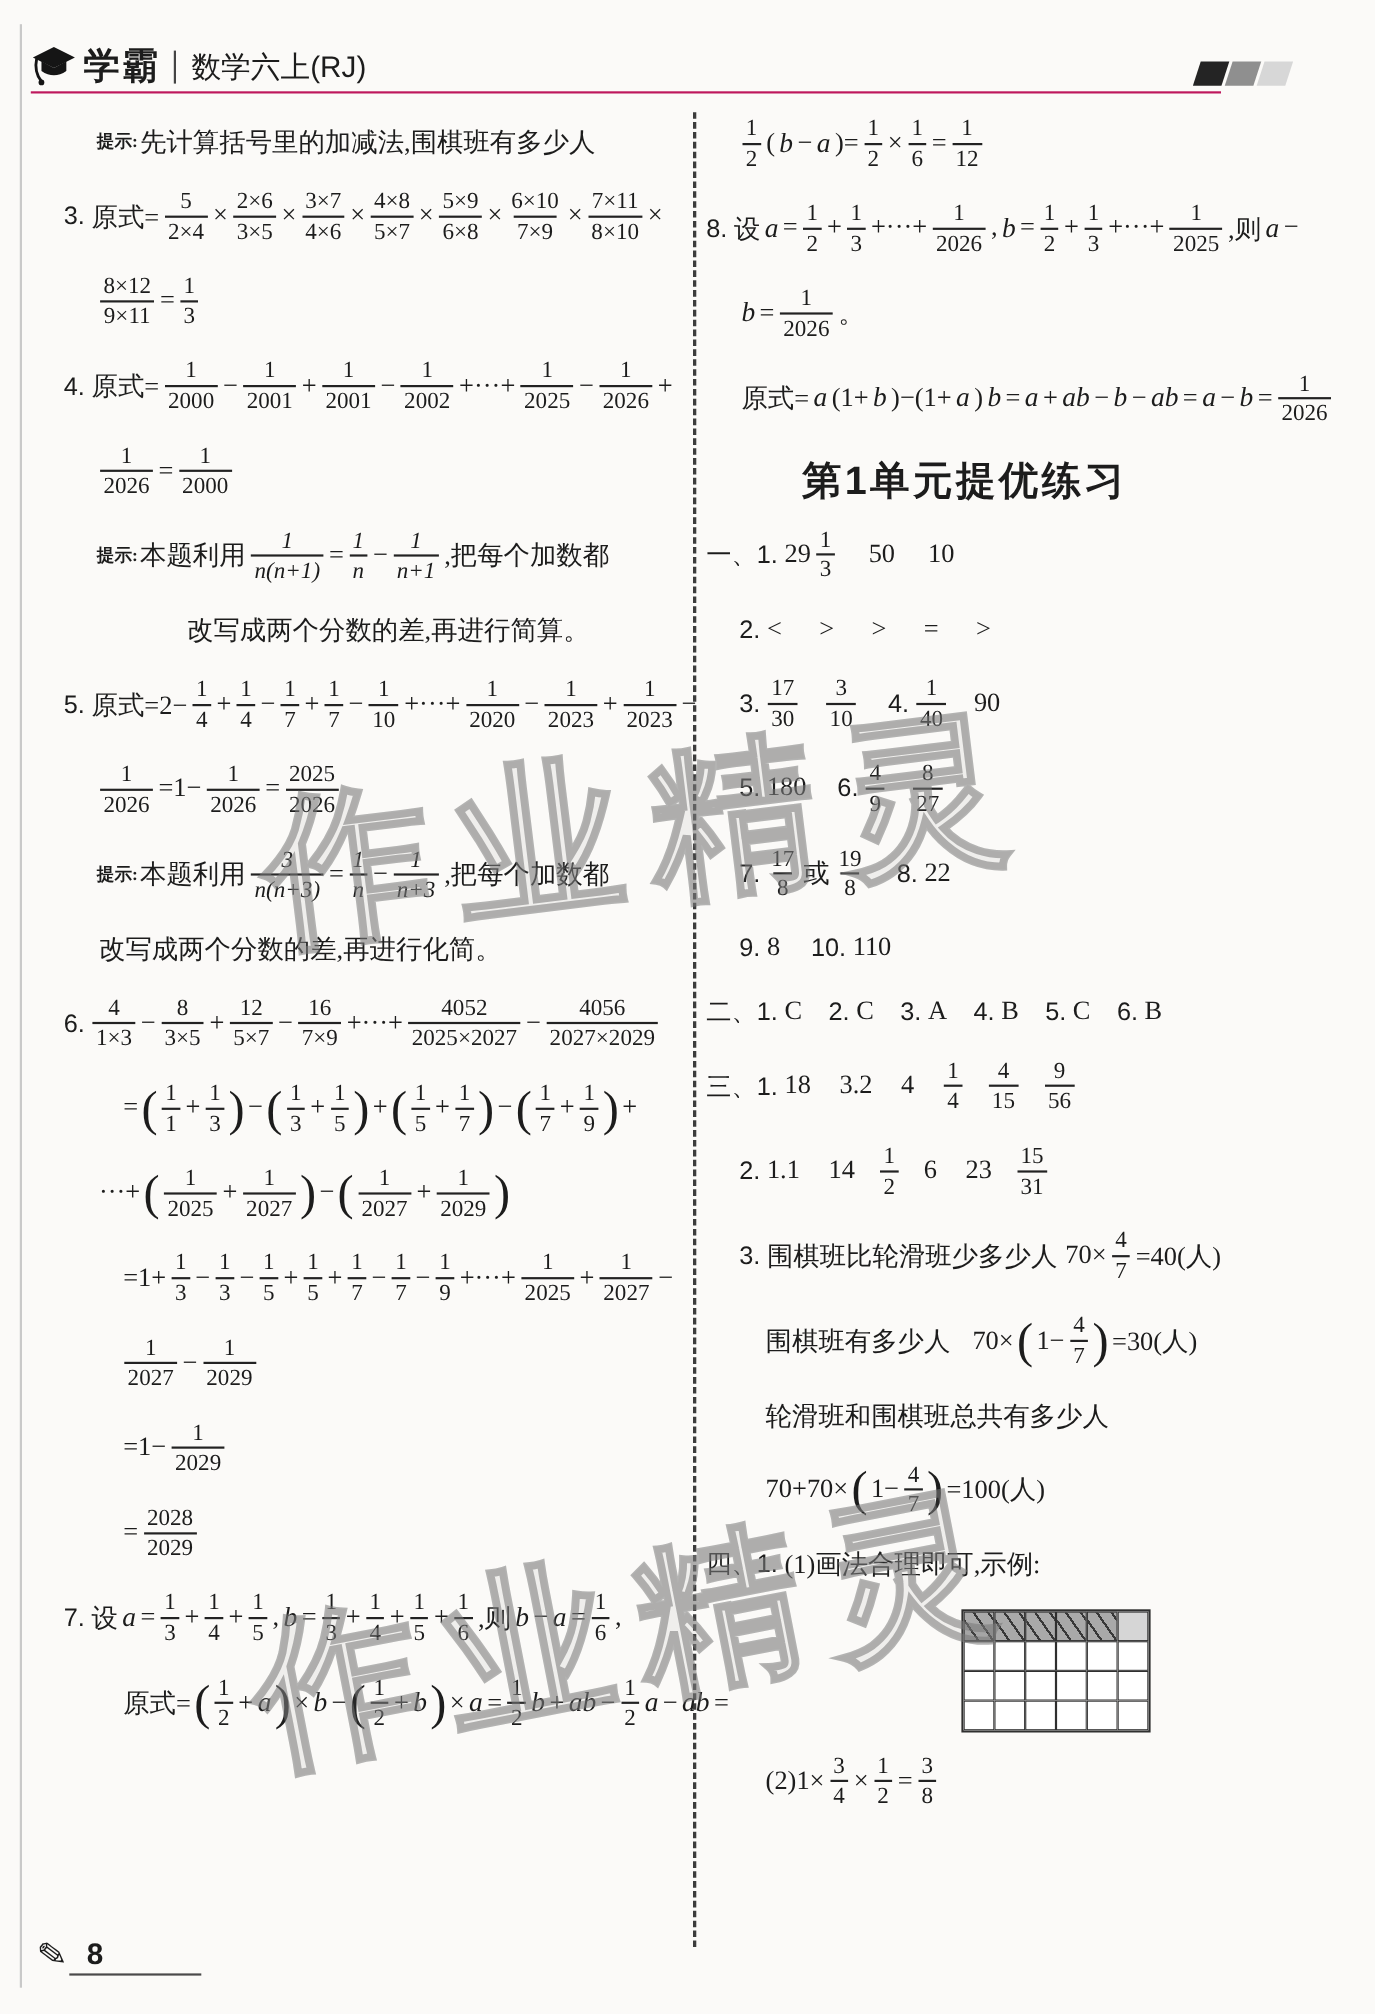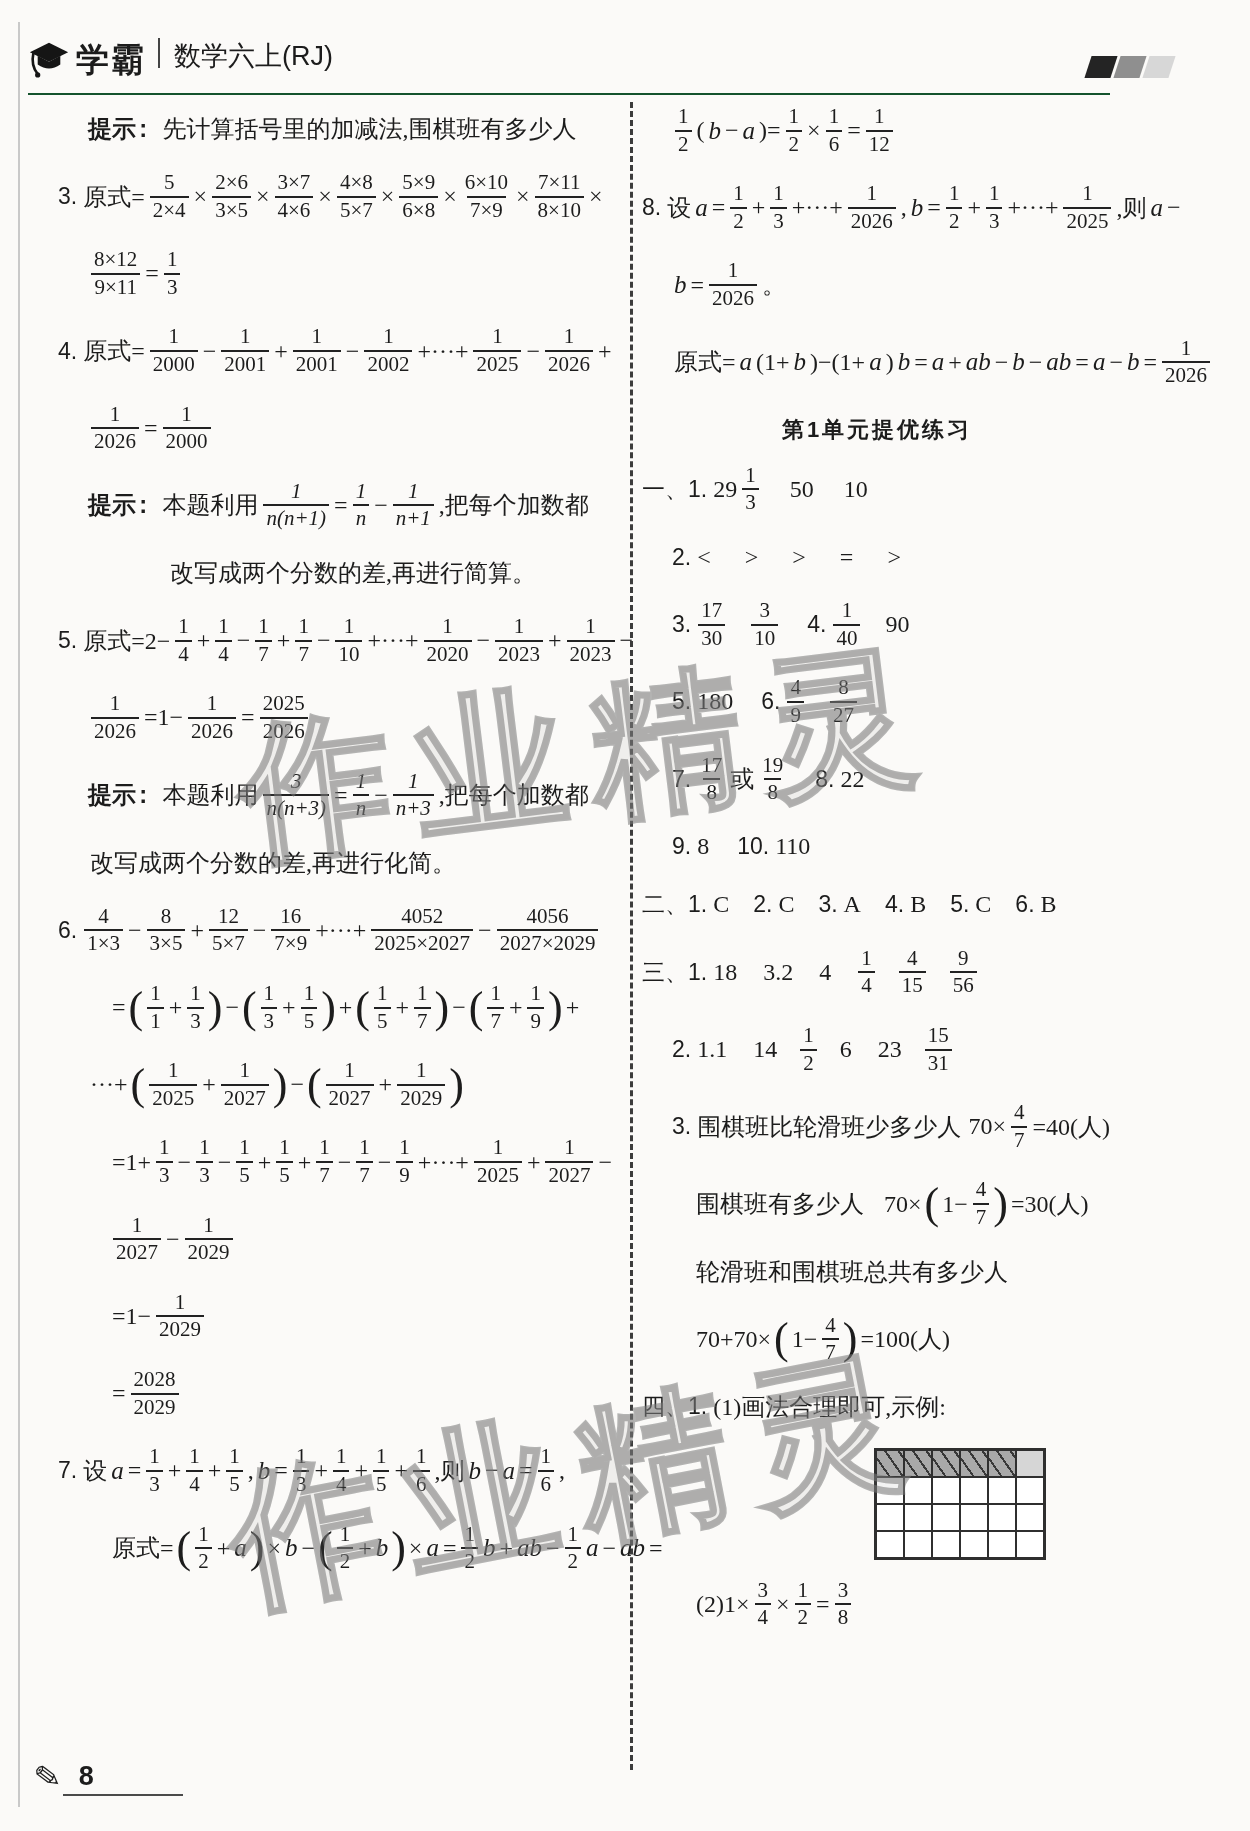--- a/index.html
+++ b/index.html
@@ -1,47 +1,47 @@
 <!DOCTYPE html>
 <html><head>
 <meta charset="utf-8">
 <style>
   html,body{margin:0;padding:0;background:#d9d9d9;}
   .page{position:relative;width:1250px;height:1831px;background:#fbfaf8;overflow:hidden;
         font-family:"Liberation Serif","DejaVu Serif",serif;color:#1c1c1c;}
   .edge-line{position:absolute;left:18px;top:22px;width:2px;height:1785px;background:#c9c9c9;}
 
   
-  .hdr{position:absolute;left:28px;top:38px;width:1082px;display:flex;align-items:flex-start;
-       border-bottom:2px solid #14532d;padding-bottom:10px;}
+  .hdr{position:absolute;left:28px;top:38px;width:1082px;display:flex;align-items:center;
+       border-bottom:2px solid #be185d;}
   .logo{display:flex;align-items:center;gap:6px;}
   .logo-text{font-family:"Liberation Sans","DejaVu Sans",sans-serif;font-weight:900;font-size:33px;letter-spacing:2px;}
   .hdr-sep{width:2px;height:30px;background:#444;margin:0 14px 0 12px;}
   .book-title{font-size:27px;font-family:Liberation Sans, sans-serif;}
   .deco{position:absolute;top:56px;height:22px;width:26px;transform:skewX(-18deg);}
   .d1{left:1088px;background:#242424;}
   .d2{left:1117px;background:#8f8f8f;}
   .d3{left:1146px;background:#d7d7d7;}
 
   
   .colL{position:absolute;left:58px;top:112px;width:560px;}
   .colR{position:absolute;left:642px;top:104px;width:470px;}
   .divider{position:absolute;left:630px;top:102px;height:1668px;border-left:3px dashed #3c3c3c;}
 
   .ln{display:flex;align-items:center;min-height:34px;margin-bottom:24px;white-space:nowrap;}
   .ln.center{justify-content:center;margin:10px 0 16px;}
   .ln.gridln{justify-content:flex-end;padding-right:66px;margin:2px 0 18px;}
 
   .tx{font-size:24px;margin:0 2px;}
   .no{font-family:"Liberation Sans","DejaVu Sans",sans-serif;font-size:23px;margin:0 4px 0 0;}
-  .bd{font-weight:700;font-size:24px;font-family:Liberation Mono, monospace;margin-right:10px;}
+  .bd{font-weight:700;font-size:16px;font-family:Liberation Serif, serif;margin-right:0;}
   .it{font-style:italic;font-size:25px;margin:0 2px;}
   .pp{font-size:44px;font-weight:400;line-height:1;transform:scaleY(1.02);margin:0 1px;}
   .sp{display:inline-block;}
-  .sec{font-family:"Liberation Sans","DejaVu Sans",sans-serif;font-weight:800;font-size:22px;letter-spacing:3px;}
+  .sec{font-family:"Liberation Sans","DejaVu Sans",sans-serif;font-weight:800;font-size:36px;letter-spacing:3px;}
 
   .fr{display:inline-flex;flex-direction:column;align-items:center;font-size:21px;line-height:1.22;margin:0 3px;}
   .fr .fn{padding:0 3px;}
   .fr .fd{border-top:2px solid #222;padding:0 3px;}
   .fr.vr .fn,.fr.vr .fd{font-style:italic;}
 
   
   .grid{display:grid;border:2px solid #2f2f2f;}
   .gc{box-sizing:border-box;border:1px solid #2f2f2f;background:#fff;}
   .gc.h{background-color:#a9a9a9;background-image:repeating-linear-gradient(55deg,rgba(0,0,0,0) 0px,rgba(0,0,0,0) 9px,#383838 9px,#383838 11px);}

